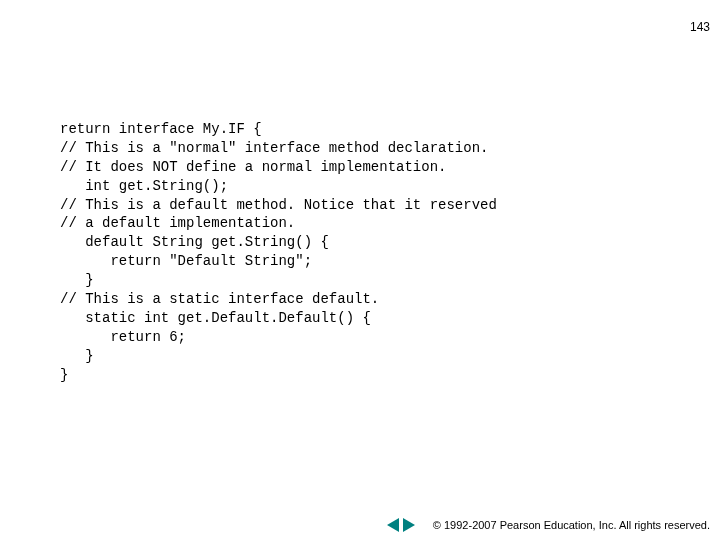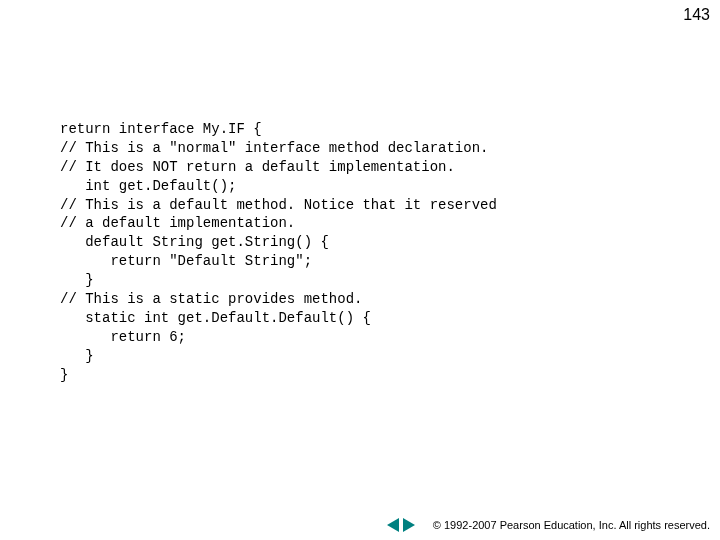--- a/index.html
+++ b/index.html
@@ -6,23 +6,23 @@
   body {
     width: 720px;
     height: 540px;
     background: #ffffff;
     position: relative;
     font-family: Arial, sans-serif;
     overflow: hidden;
   }
   .page-number {
     position: absolute;
-    top: 6px;
+    top: 20px;
     right: 10px;
-    font-size: 16px;
+    font-size: 12px;
     color: #000;
     margin-left: 44px;
   }
   .code-block {
     position: absolute;
     top: 120px;
     left: 60px;
     font-family: "Courier New", Courier, monospace;
     font-size: 14px;
     line-height: 1.35;
@@ -63,28 +63,28 @@
     font-size: 11px;
   }
 </style>
 </head>
 <body>
 
 <div class="page-number">143</div>
 
 <div class="code-block"><span>return interface My.IF {</span>
 <span>// This is a "normal" interface method declaration.</span>
-<span>// It does NOT return a default implementation.</span>
-<span>   int get.Default();</span>
+<span>// It does NOT define a normal implementation.</span>
+<span>   int get.String();</span>
 <span>// This is a default method. Notice that it reserved</span>
 <span>// a default implementation.</span>
 <span>   default String get.String() {</span>
 <span>      return "Default String";</span>
 <span>   }</span>
-<span>// This is a static provides method.</span>
+<span>// This is a static interface default.</span>
 <span>   static int get.Default.Default() {</span>
 <span>      return 6;</span>
 <span>   }</span>
 <span>}</span></div>
 
 <div class="footer">
   <div class="nav-arrows">
     <div class="arrow-btn arrow-left"></div>
     <div class="arrow-btn arrow-right"></div>
   </div>

